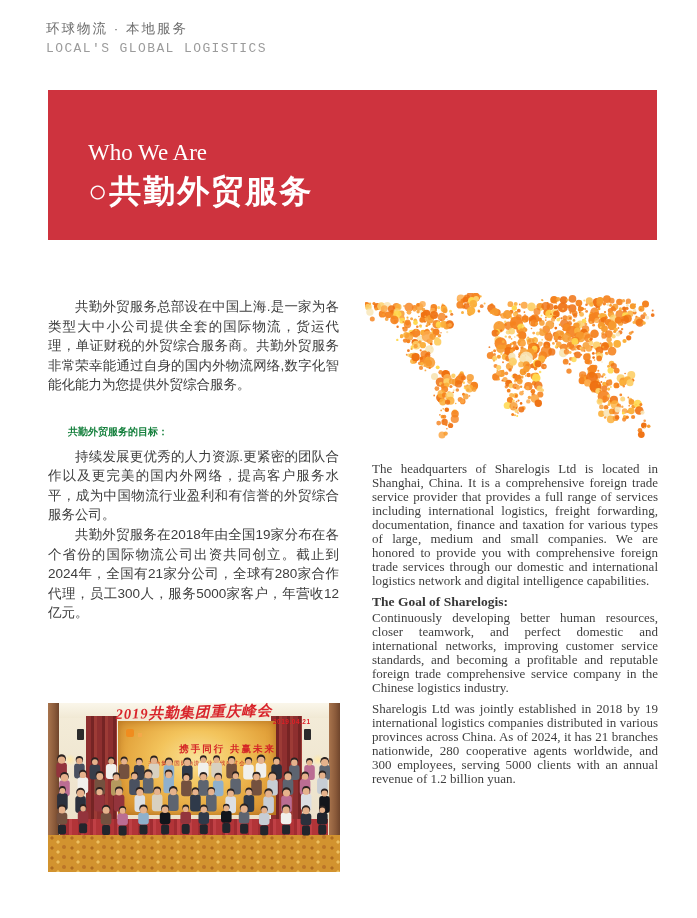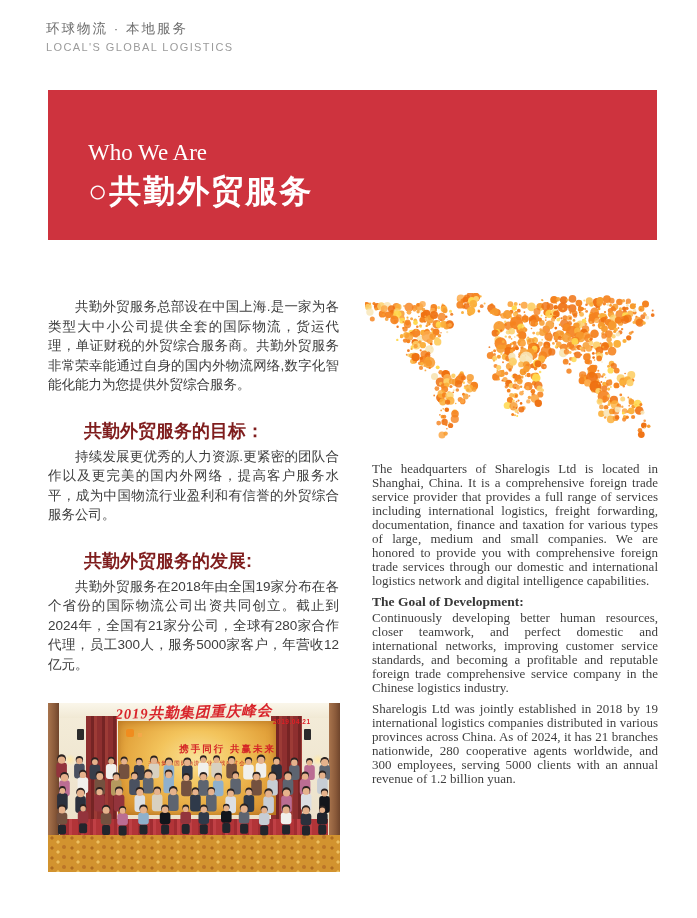--- a/index.html
+++ b/index.html
@@ -2,34 +2,34 @@
 <html><head>
 <meta charset="utf-8">
 <style>
   html,body{margin:0;padding:0;background:#fff;}
   .page{position:relative;width:697px;height:918px;background:#ffffff;overflow:hidden;
         font-family:"Liberation Sans","DejaVu Sans",sans-serif;}
 
   
   .hdr{position:absolute;left:46px;top:20px;}
   .hdr-cn{font-size:13.5px;color:#6e6e6e;letter-spacing:2px;}
-  .hdr-en{font-family:Liberation Sans, sans-serif;font-size:11px;color:#9b9b9b;
+  .hdr-en{font-family:Liberation Mono, monospace;font-size:13px;color:#9b9b9b;
           letter-spacing:1.4px;margin-top:3px;}
 
   
   .banner{position:absolute;left:48px;top:90px;width:609px;height:150px;background:#ce333e;
           color:#fff;box-sizing:border-box;padding:50px 0 0 40px;}
   .banner-eyebrow{font-family:"Liberation Serif","DejaVu Serif",serif;font-size:23px;line-height:1.15;}
   .banner-title{font-size:32px;font-weight:bold;letter-spacing:2px;margin-top:4px;}
 
   
   .left-col{position:absolute;left:48px;top:297px;width:291px;color:#3c3c3c;
             font-size:13.5px;line-height:19.6px;text-align:justify;}
   .cn-p{margin:0;text-indent:2em;}
-  .cn-h{margin:27px 0 5px;font-size:18px;font-weight:bold;text-indent:2em;color:#7f1d1d;}
+  .cn-h{margin:27px 0 5px;font-size:10px;font-weight:bold;text-indent:2em;color:#15803d;}
 
   
   .map{position:absolute;left:365px;top:293px;width:293px;height:158px;}
   .map svg{display:block;}
 
   
   .right-col{position:absolute;left:372px;top:462px;width:286px;color:#3f3f3f;
              font-family:"Liberation Serif","DejaVu Serif",serif;font-size:13px;
              line-height:14px;text-align:justify;}
   .en-p{margin:0 0 7px;}
@@ -87,21 +87,20 @@
 
   <section class="banner" style="background: rgb(206, 51, 62);">
     <div class="banner-eyebrow">Who We Are</div>
     <div class="banner-title">○共勤外贸服务</div>
   </section>
 
   <section class="left-col">
     <p class="cn-p">共勤外贸服务总部设在中国上海.是一家为各类型大中小公司提供全套的国际物流，货运代理，单证财税的外贸综合服务商。共勤外贸服务非常荣幸能通过自身的国内外物流网络,数字化智能化能力为您提供外贸综合服务。</p>
     <h3 class="cn-h">共勤外贸服务的目标：</h3>
     <p class="cn-p">持续发展更优秀的人力资源.更紧密的团队合作以及更完美的国内外网络，提高客户服务水平，成为中国物流行业盈利和有信誉的外贸综合服务公司。</p>
-    <h3 class="cn-h">共勤外贸服务的发展:</h3>
     <p class="cn-p">共勤外贸服务在2018年由全国19家分布在各个省份的国际物流公司出资共同创立。截止到2024年，全国有21家分公司，全球有280家合作代理，员工300人，服务5000家客户，年营收12亿元。</p>
   </section>
 
   <div class="map">
     <svg id="mapSvg" width="293" height="158" viewBox="0 0 293 158">
         <circle cx="100.0" cy="3.5" r="1.0" fill="#f5831f" opacity="0.92"></circle>
         <circle cx="101.9" cy="4.6" r="3.1" fill="#f5831f" opacity="0.90"></circle>
         <circle cx="105.3" cy="2.5" r="3.5" fill="#ef7111" opacity="0.81"></circle>
         <circle cx="110.7" cy="4.1" r="4.5" fill="#f5831f" opacity="0.97"></circle>
         <circle cx="112.1" cy="4.3" r="1.4" fill="#f5831f" opacity="0.81"></circle>
@@ -969,21 +968,21 @@
         <circle cx="283.7" cy="133.2" r="1.8" fill="#f79b2e" opacity="0.99"></circle>
         <circle cx="77.0" cy="141.9" r="3.5" fill="#fca949" opacity="0.87"></circle>
         <circle cx="80.6" cy="140.6" r="2.2" fill="#f79b2e" opacity="0.89"></circle>
         <circle cx="275.0" cy="137.2" r="2.3" fill="#f5831f" opacity="0.94"></circle>
         <circle cx="276.3" cy="141.6" r="3.4" fill="#ef7111" opacity="0.97"></circle>
       </svg>
   </div>
 
   <section class="right-col">
     <p class="en-p">The headquarters of Sharelogis Ltd is located in Shanghai, China. It is a comprehensive foreign trade service provider that provides a full range of services including international logistics, freight forwarding, documentation, finance and taxation for various types of large, medium and small companies. We are honored to provide you with comprehensive foreign trade services through our domestic and international logistics network and digital intelligence capabilities.</p>
-    <h4 class="en-h">The Goal of Development:</h4>
+    <h4 class="en-h">The Goal of Sharelogis:</h4>
     <p class="en-p">Continuously developing better human resources, closer teamwork, and perfect domestic and international networks, improving customer service standards, and becoming a profitable and reputable foreign trade comprehensive service company in the Chinese logistics industry.</p>
     <p class="en-p">Sharelogis Ltd was jointly established in 2018 by 19 international logistics companies distributed in various provinces across China. As of 2024, it has 21 branches nationwide, 280 cooperative agents worldwide, and 300 employees, serving 5000 clients with an annual revenue of 1.2 billion yuan.</p>
   </section>
 
   <figure class="photo">
     <div class="ph-ceiling"></div>
     <div class="ph-pillar left"></div>
     <div class="ph-pillar right"></div>
     <div class="ph-sconce left"></div>
     <div class="ph-sconce right"></div>

